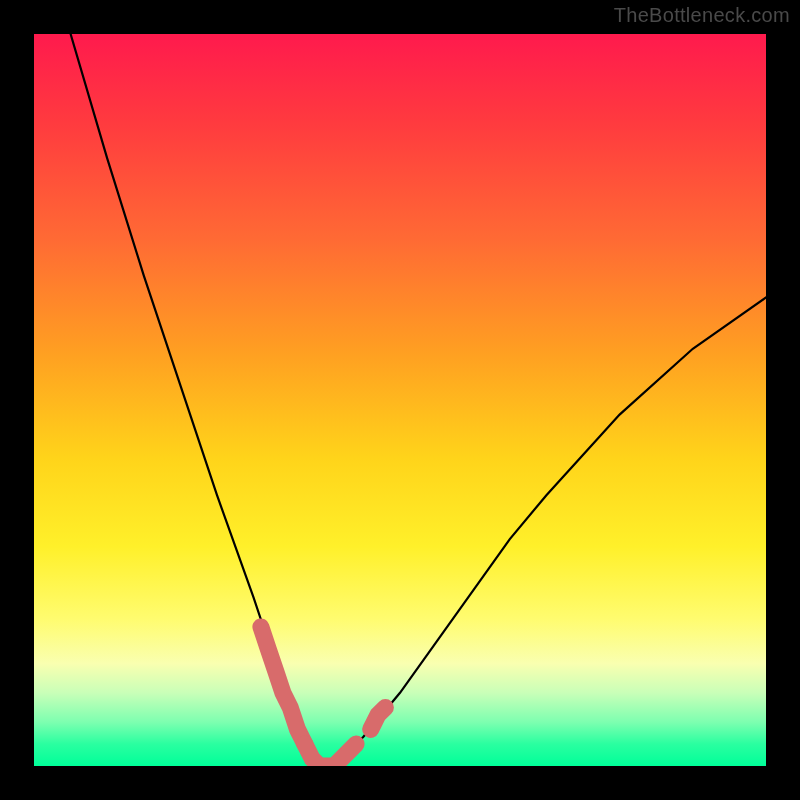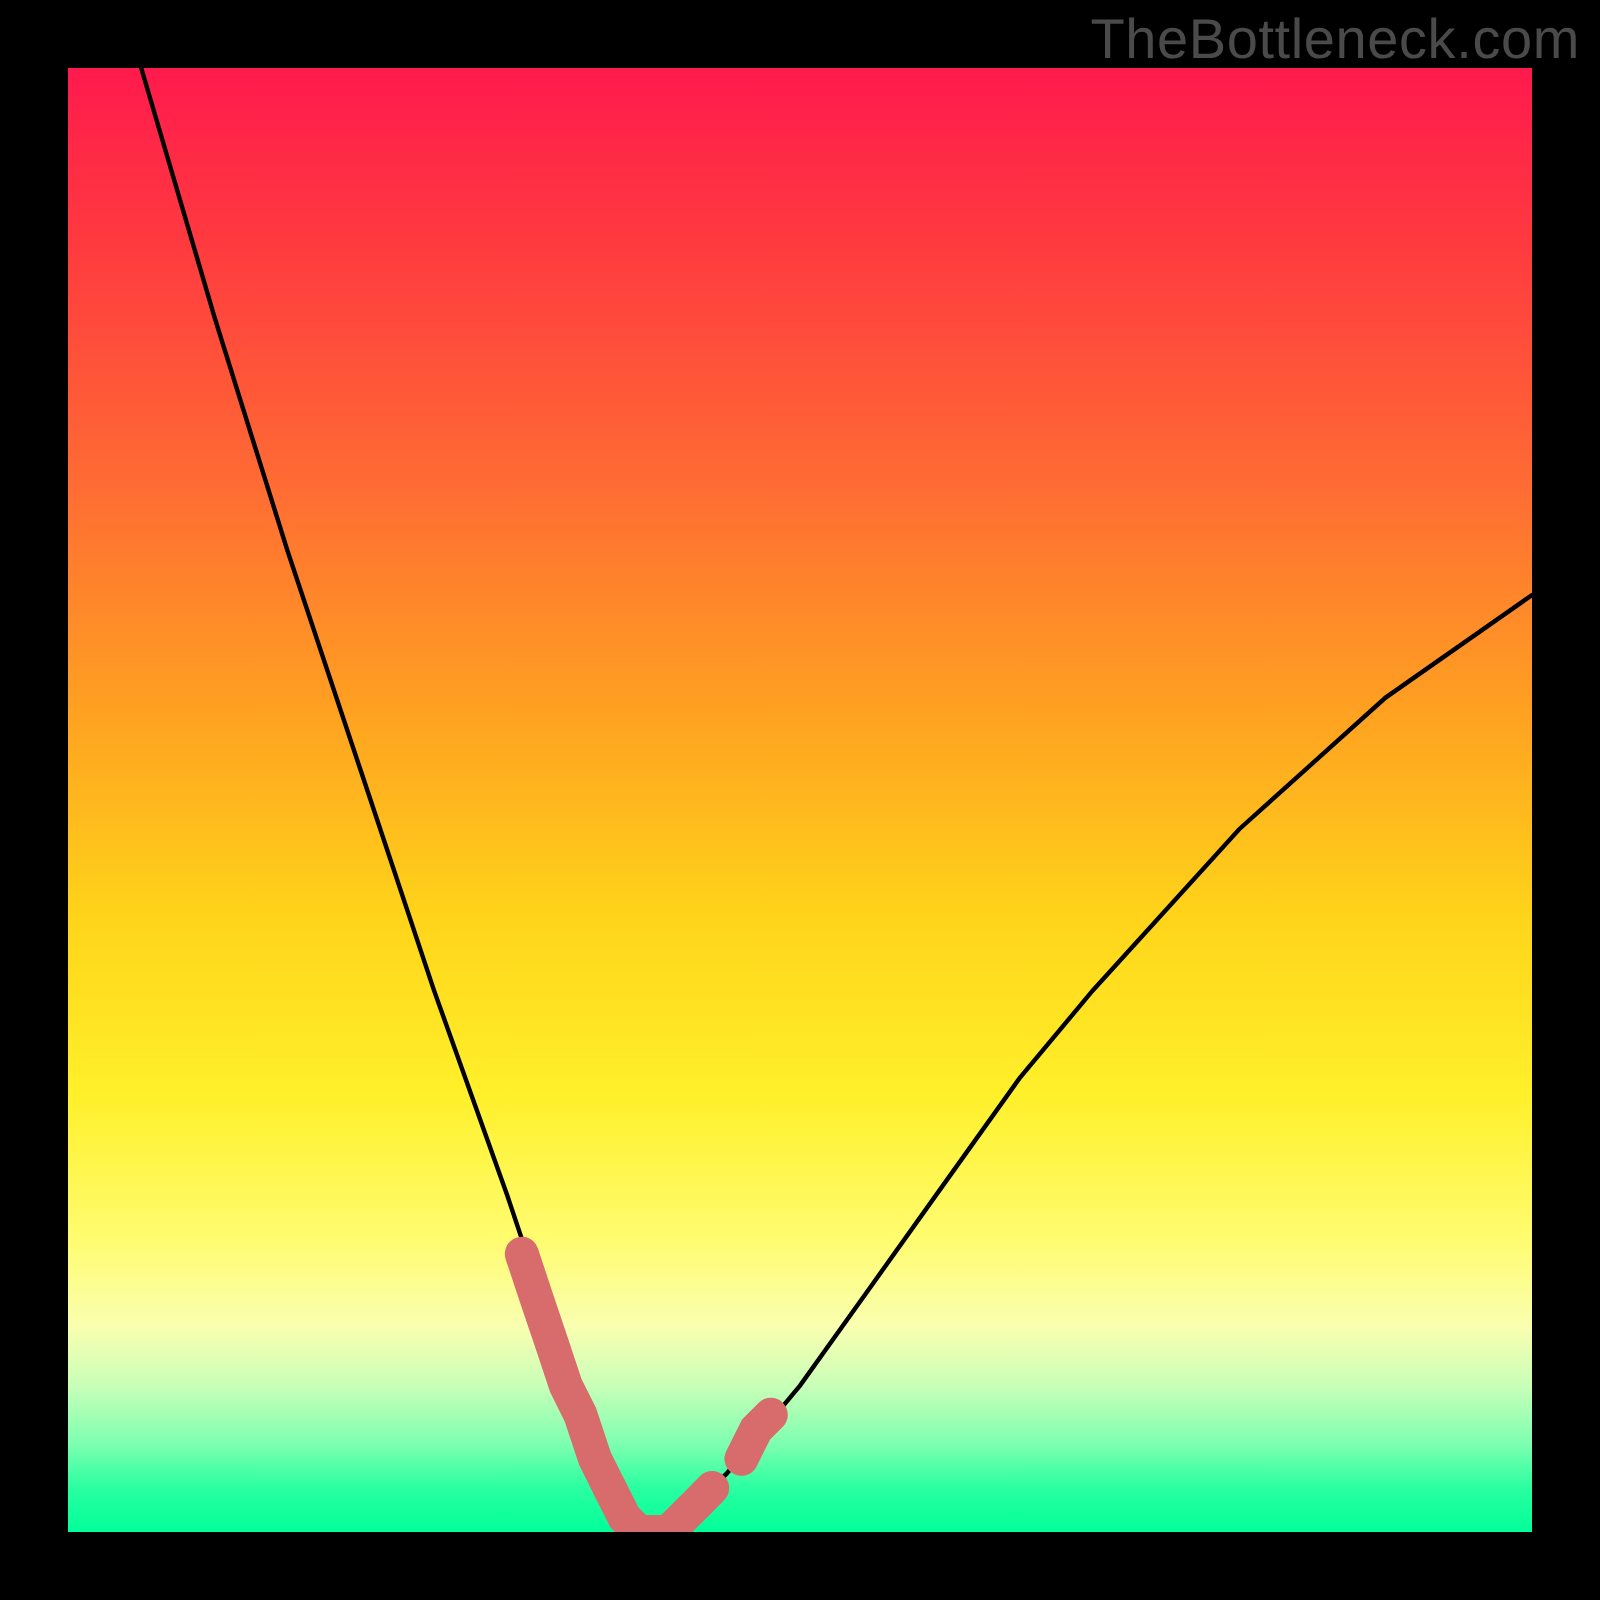--- a/index.html
+++ b/index.html
@@ -39,21 +39,21 @@
       #7dffb0 94%,
       #2affa0 97%,
       #00ff99 100%
     );
   }
   .watermark {
     position: absolute;
     top: 4px;
     right: 10px;
     color: #4a4a4a;
-    font-size: 28px;
+    font-size: 20px;
     font-weight: 500;
     letter-spacing: 0.3px;
     user-select: none;
   }
   svg.curves {
     position: absolute;
     left: 0;
     top: 0;
     width: 732px;
     height: 732px;

